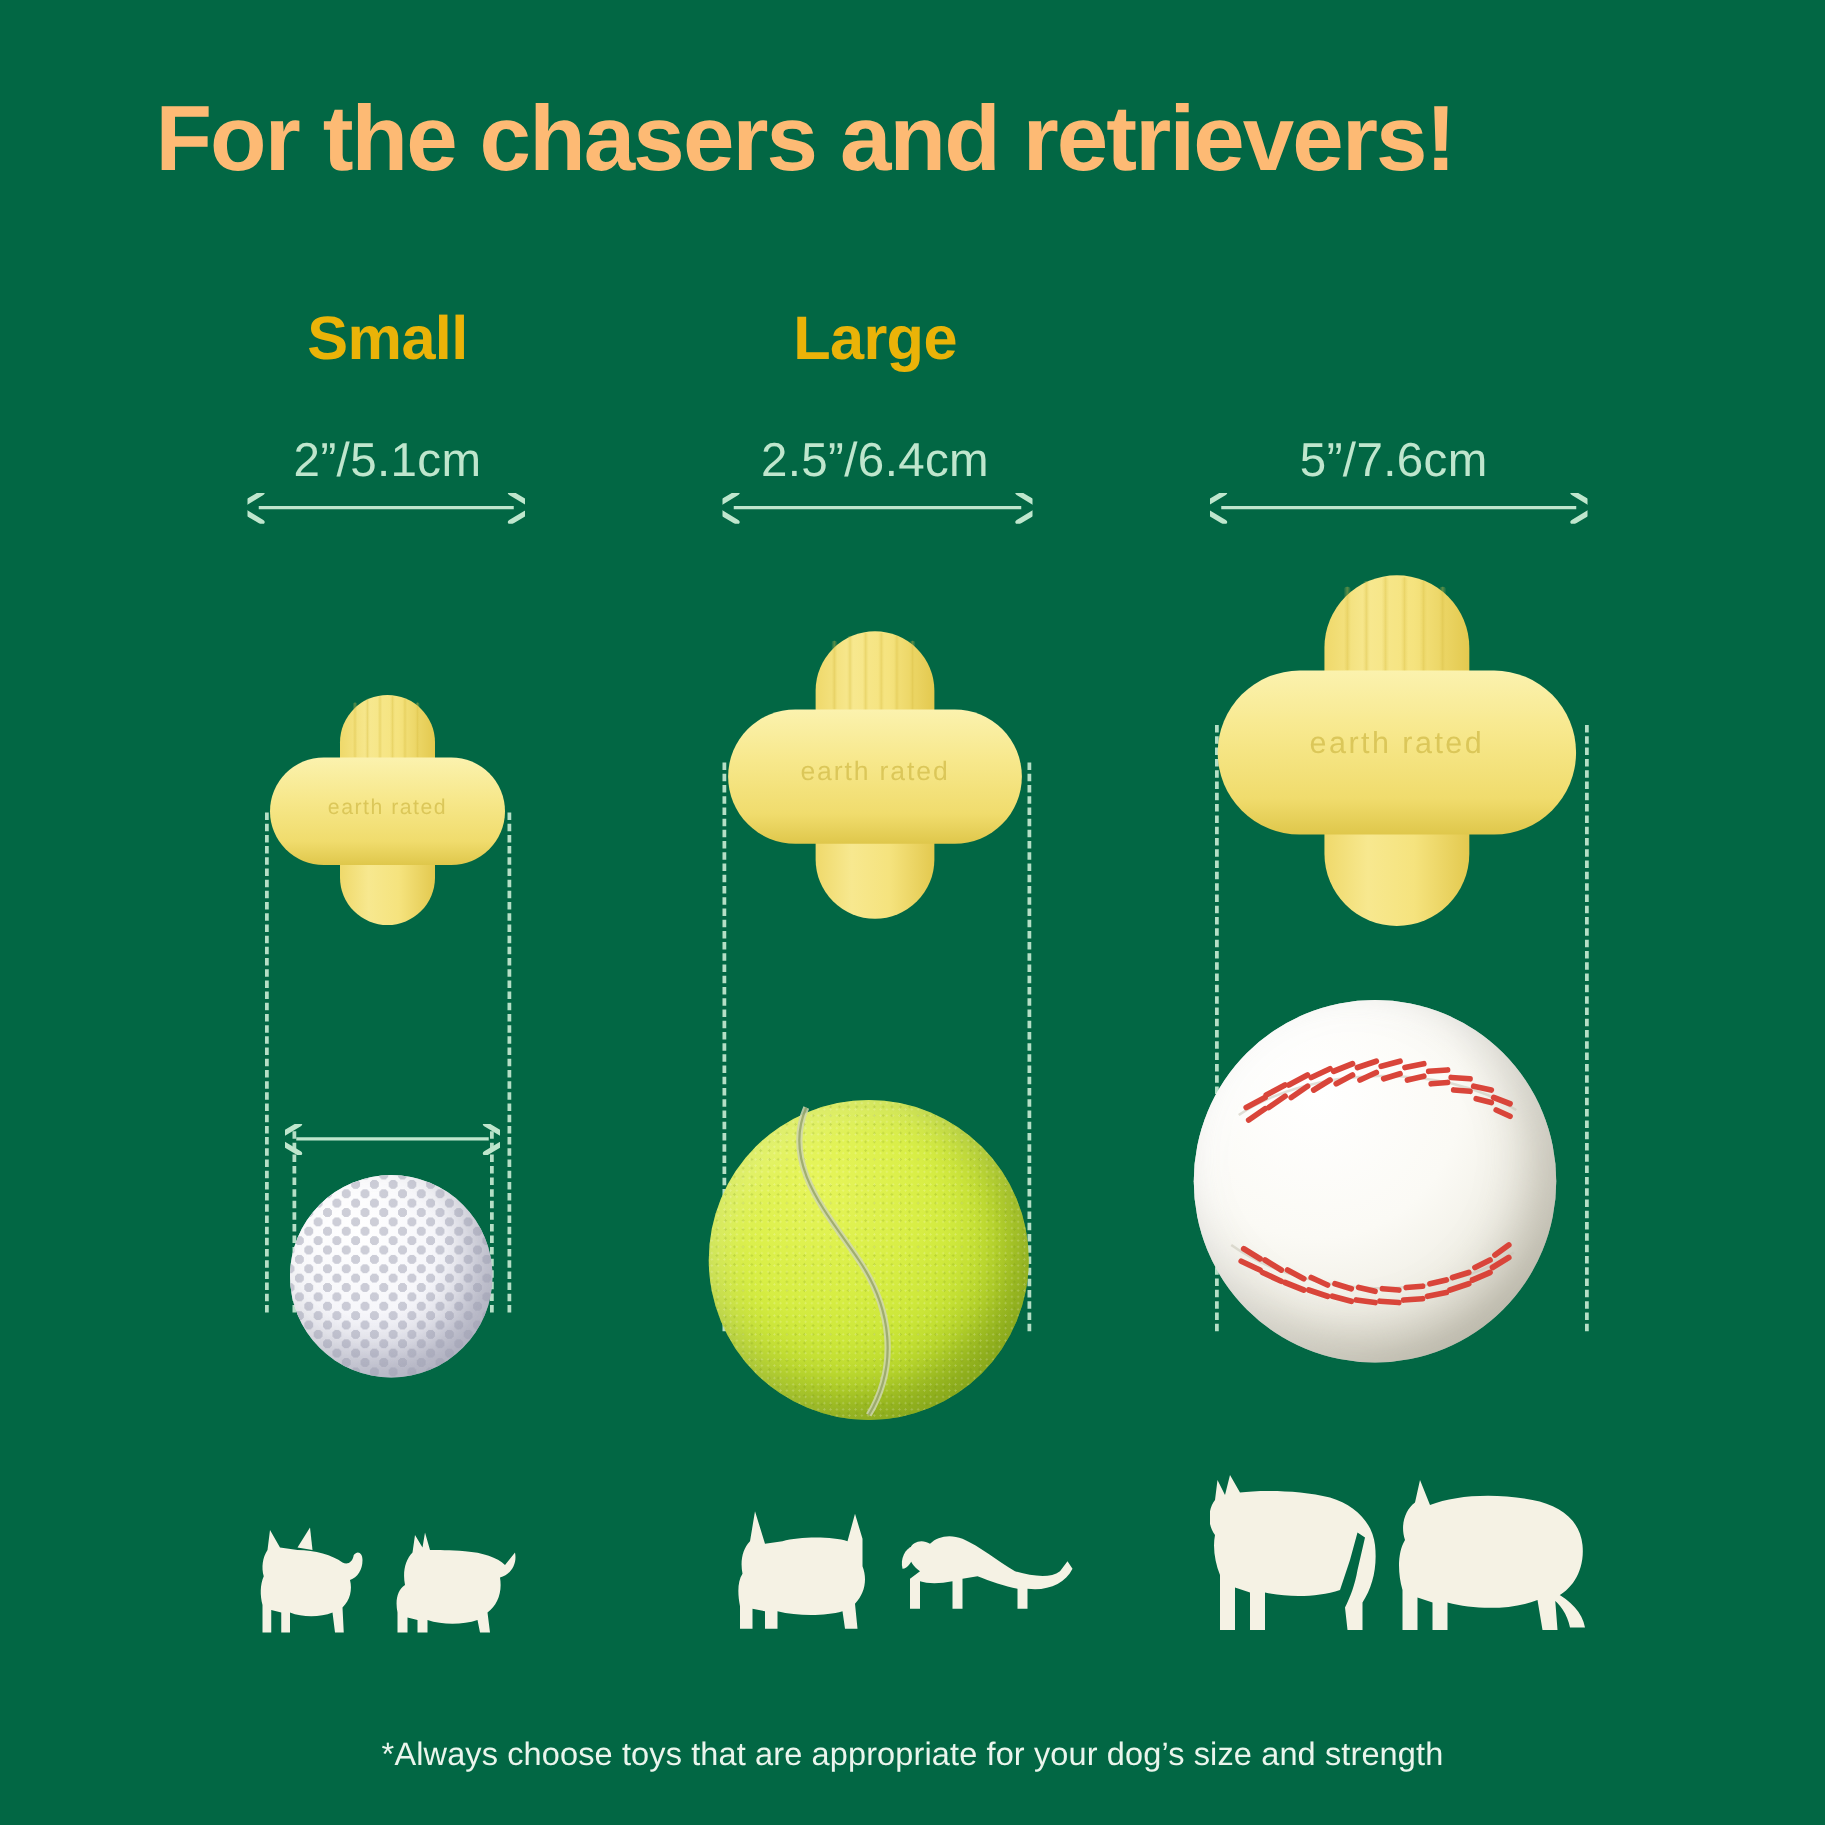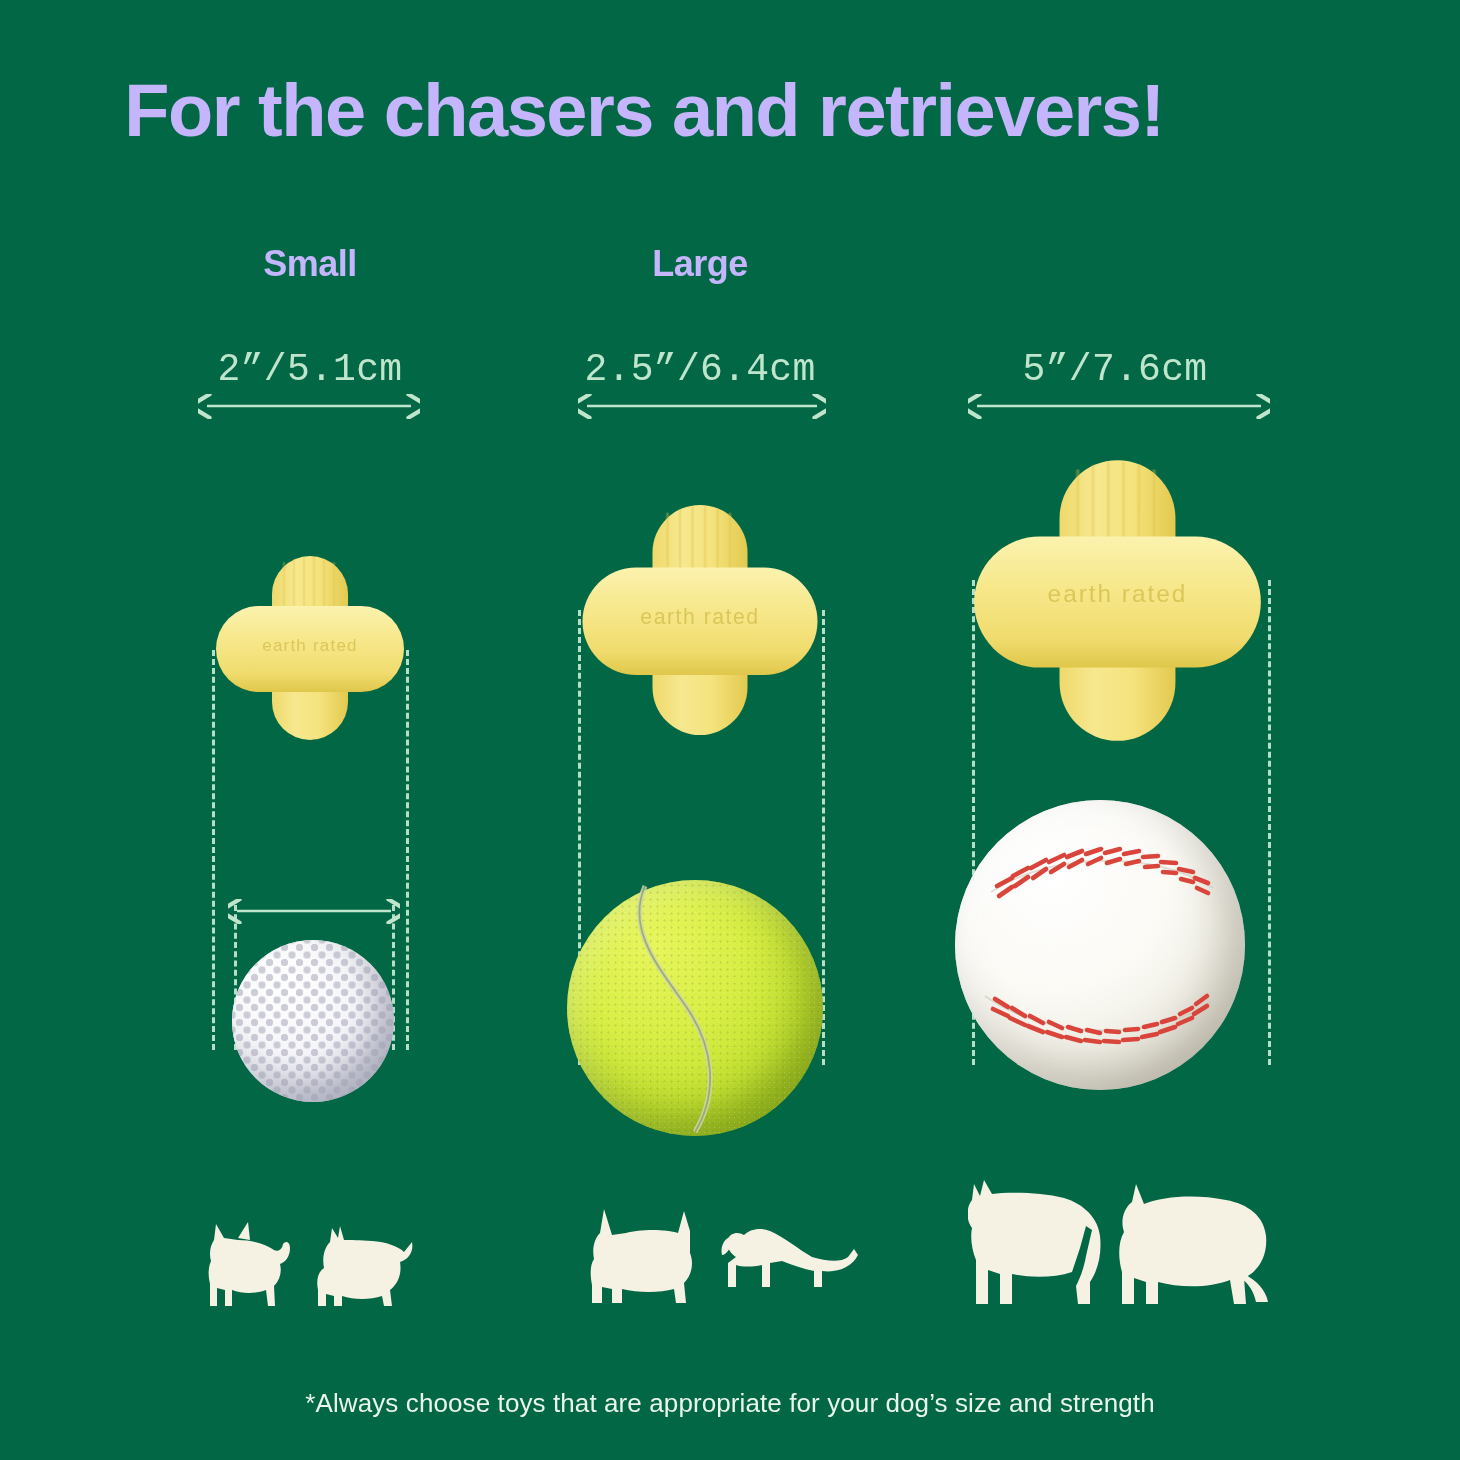--- a/index.html
+++ b/index.html
@@ -13,44 +13,43 @@
     position:relative;
     width:1460px; height:1460px;
     background:#026744;
   }
 
   
   .title {
     position:absolute;
     top:72px; left:0; width:1288px;
     text-align:center;
-    color:#c4b5fd;
+    color:#fdba74;
     font-size:74px;
     font-weight:bold;
     letter-spacing:-1.5px;
     line-height:1.05;
   }
 
   
   .col-title {
     position:absolute;
     text-align:center;
-    color:#c4b5fd;
-    font-size:36px;
+    color:#eab308;
+    font-size:49px;
     font-weight:bold;
     letter-spacing:-0.5px;
   }
   .col-measure {
     position:absolute;
     text-align:center;
     color:#BFE6CD;
     font-size:38px;
     font-weight:400;
     letter-spacing:0.3px;
-    font-family:Liberation Mono, monospace;
   }
 
   
   .arrow { position:absolute; }
 
   
   .vguide {
     position:absolute;
     width:0;
     border-left:3px dashed #BFE6CD;

